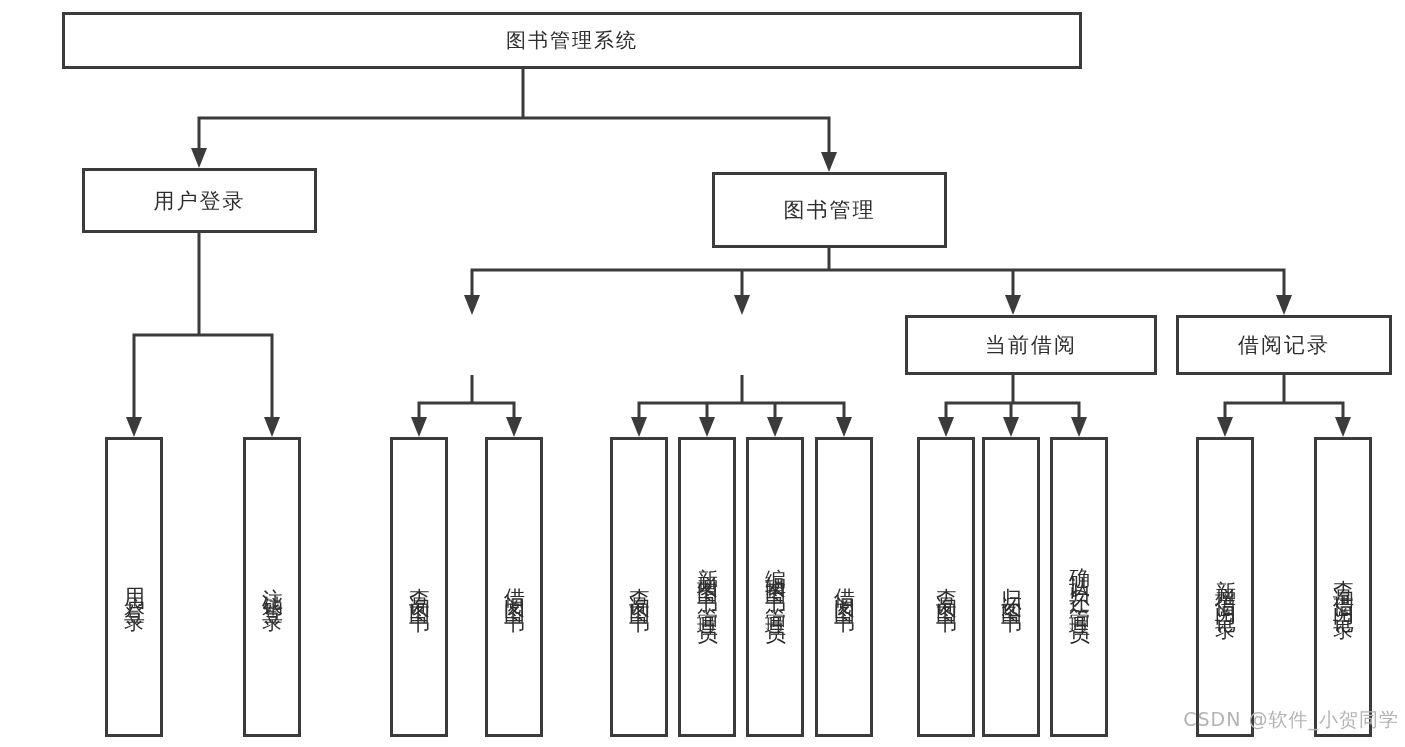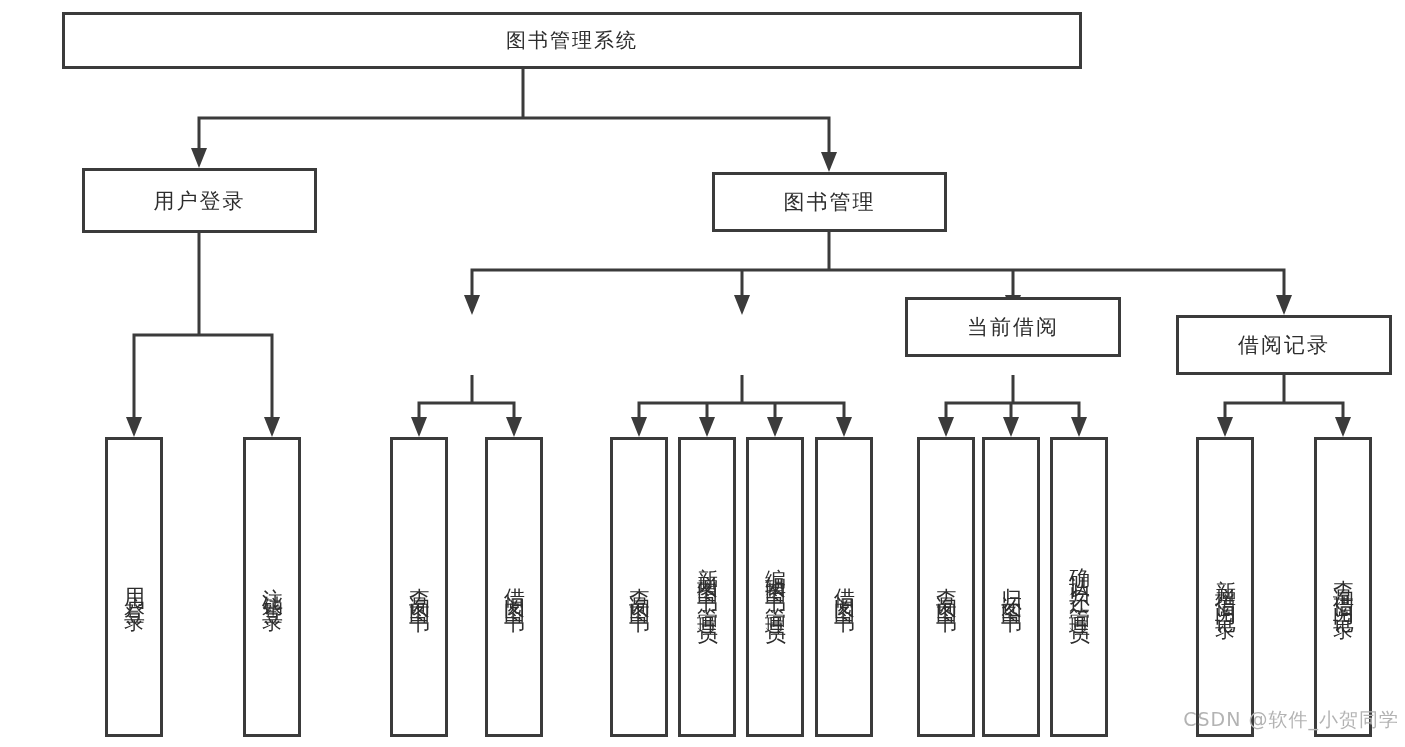--- a/index.html
+++ b/index.html
@@ -90,25 +90,25 @@
     </g>
   </svg>
 
   <div class="box rootbox" style="left:22px; top:12px; width:1020px; height:57px;margin-left:40px;">
     <span>图书管理系统</span>
   </div>
 
   <div class="box" style="left:82px; top:168px; width:235px; height:65px;">
     <span>用户登录</span>
   </div>
-  <div class="box" style="left:712px; top:172px; width:235px; height:60px;">
+  <div class="box" style="left:712px; top:172px; width:235px; height:76px;">
     <span>图书管理</span>
   </div>
 
-  <div class="box" style="left:905px; top:297px; width:216px; height:60px;">
+  <div class="box" style="left:905px; top:315px; width:252px; height:60px;">
     <span>当前借阅</span>
   </div>
   <div class="box" style="left:1176px; top:315px; width:216px; height:60px;">
     <span>借阅记录</span>
   </div>
 
   <div class="box vbox" style="left:105px;">
     <span class="vtext">用户登录</span>
   </div>
   <div class="box vbox" style="left:243px;">

